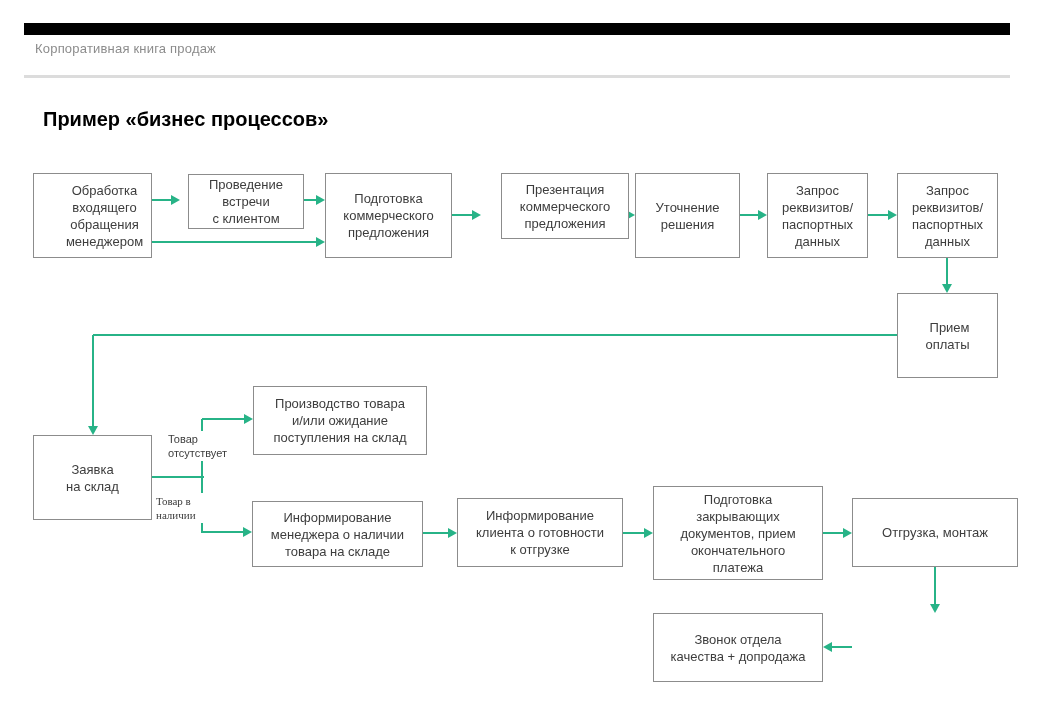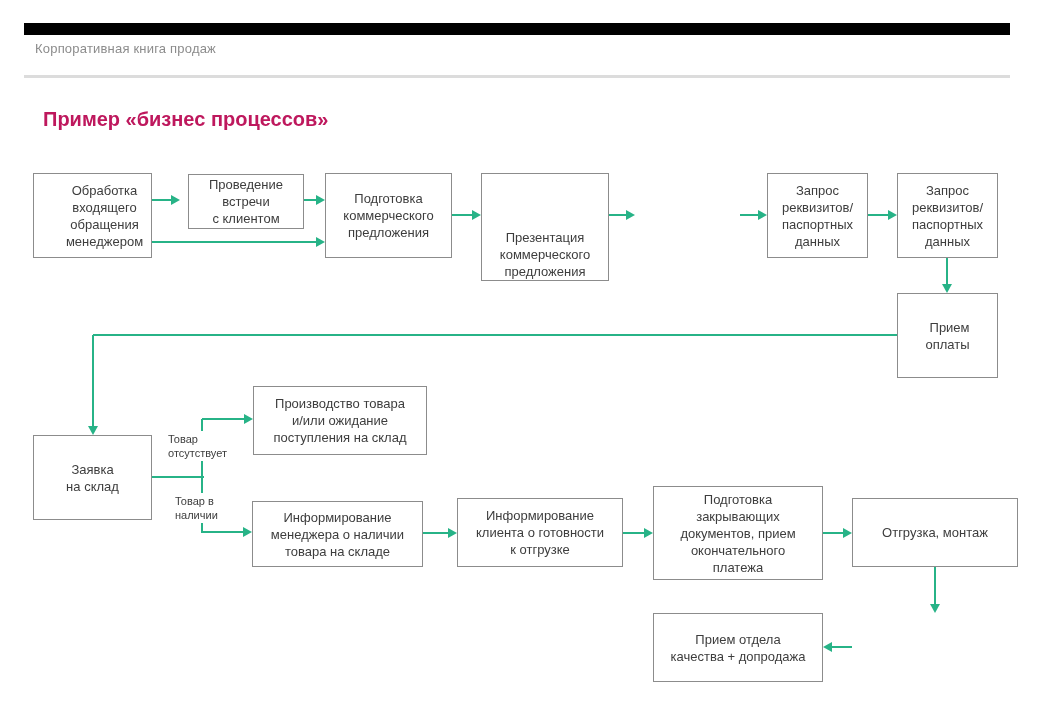--- a/index.html
+++ b/index.html
@@ -12,21 +12,21 @@
   }
   *{margin:0;padding:0;box-sizing:border-box;}
   body{background:#ffffff;}
   .page{
     position:relative;width:1040px;height:720px;background:#ffffff;
     font-family:"Liberation Sans",sans-serif;overflow:hidden;
   }
   .topbar{position:absolute;left:24px;top:23px;width:986px;height:12px;background:var(--topbar);}
   .crumb{position:absolute;left:35px;top:41px;font-size:13px;color:var(--muted);letter-spacing:.2px;}
   .divider{position:absolute;left:24px;top:75px;width:986px;height:3px;background:var(--divider);}
-  .title{position:absolute;left:43px;top:108px;font-size:20px;font-weight:700;color:#be185d;}
+  .title{position:absolute;left:43px;top:108px;font-size:20px;font-weight:700;color:#000000;}
   .canvas{position:absolute;left:0;top:0;width:1040px;height:720px;}
   .node{
     position:absolute;background:#ffffff;border:1px solid var(--box-border);
     display:flex;align-items:center;justify-content:center;text-align:center;
     font-size:13px;line-height:17px;color:var(--text);white-space:pre-line;
   }
   .edge{position:absolute;background:var(--accent);}
   .head{position:absolute;width:0;height:0;}
   .head-right{border-top:5px solid transparent;border-bottom:5px solid transparent;border-left:9px solid var(--accent);}
   .head-left{border-top:5px solid transparent;border-bottom:5px solid transparent;border-right:9px solid var(--accent);}
@@ -75,35 +75,37 @@
       <div class="edge" style="left: 623px; top: 532px; width: 23px; height: 2px;"></div>
       <div class="head head-right" style="left: 644px; top: 528px;"></div>
       <div class="edge" style="left: 823px; top: 532px; width: 22px; height: 2px;"></div>
       <div class="head head-right" style="left: 843px; top: 528px;"></div>
       <div class="edge" style="left: 934px; top: 567px; width: 2px; height: 39px;"></div>
       <div class="head head-down" style="left: 930px; top: 604px;"></div>
       <div class="edge" style="left: 830px; top: 646px; width: 22px; height: 2px;"></div>
       <div class="head head-left" style="left: 823px; top: 642px;"></div>
       <div class="edge-label" style="left: 168px; top: 431px; width: 76px;">Товар
 отсутствует</div>
-      <div class="edge-label" style="left: 175px; top: 493px; width: 76px;">Товар в
+      <div class="edge-label" style="left: 156px; top: 493px; width: 76px; font-family: Liberation Serif, serif;">Товар в
 наличии</div>
       <div class="node" style="left: 33px; top: 173px; width: 119px; height: 85px; padding-left: 24px;"><span>Обработка
 входящего
 обращения
 менеджером</span></div>
       <div class="node" style="left: 180px; top: 174px; width: 116px; height: 55px; margin-left: 8px;"><span>Проведение
 встречи
 с клиентом</span></div>
       <div class="node" style="left: 325px; top: 173px; width: 127px; height: 85px;"><span>Подготовка
 коммерческого
 предложения</span></div>
-      <div class="node" style="left: 481px; top: 173px; width: 128px; height: 108px; align-items: flex-end;"><span>Презентация
+      <div class="node" style="left: 501px; top: 173px; width: 128px; height: 66px;"><span>Презентация
 коммерческого
 предложения</span></div>
+      <div class="node" style="left: 635px; top: 173px; width: 105px; height: 85px;"><span>Уточнение
+решения</span></div>
       <div class="node" style="left: 767px; top: 173px; width: 101px; height: 85px;"><span>Запрос
 реквизитов/
 паспортных
 данных</span></div>
       <div class="node" style="left: 897px; top: 173px; width: 101px; height: 85px;"><span>Запрос
 реквизитов/
 паспортных
 данных</span></div>
       <div class="node" style="left: 897px; top: 293px; width: 101px; height: 85px; text-align: right;"><span>Прием
 оплаты</span></div>
@@ -117,16 +119,16 @@
 товара на складе</span></div>
       <div class="node" style="left: 457px; top: 498px; width: 166px; height: 69px;"><span>Информирование
 клиента о готовности
 к отгрузке</span></div>
       <div class="node" style="left: 653px; top: 486px; width: 170px; height: 94px;"><span>Подготовка
 закрывающих
 документов, прием
 окончательного
 платежа</span></div>
       <div class="node" style="left: 852px; top: 498px; width: 166px; height: 69px;"><span>Отгрузка, монтаж</span></div>
-      <div class="node" style="left: 653px; top: 613px; width: 170px; height: 69px;"><span>Прием отдела
+      <div class="node" style="left: 653px; top: 613px; width: 170px; height: 69px;"><span>Звонок отдела
 качества + допродажа</span></div>
     </div>
 </div>
 
 </body></html>

